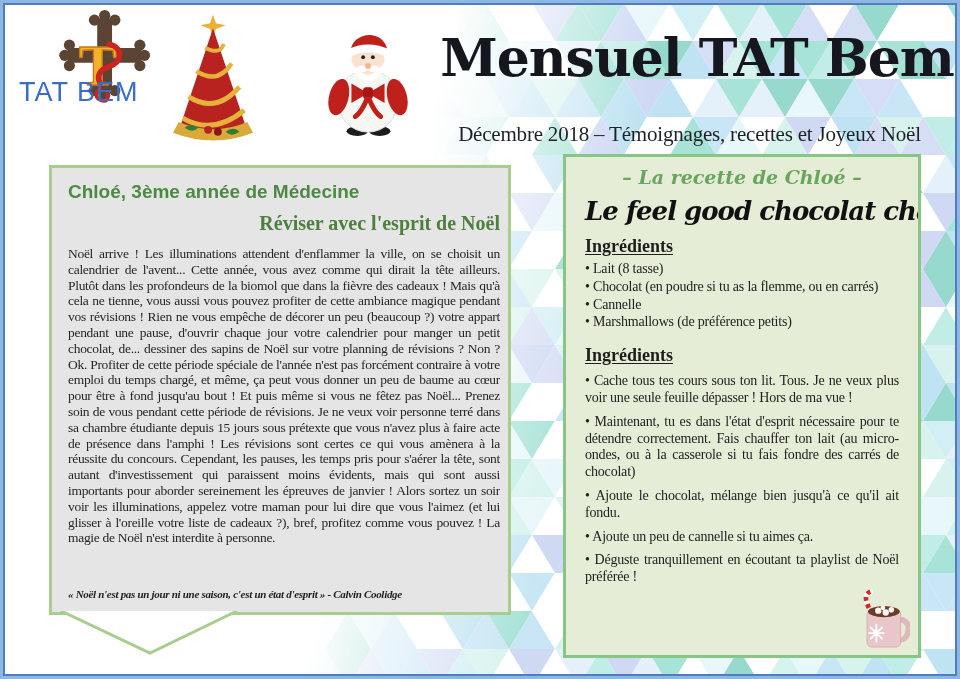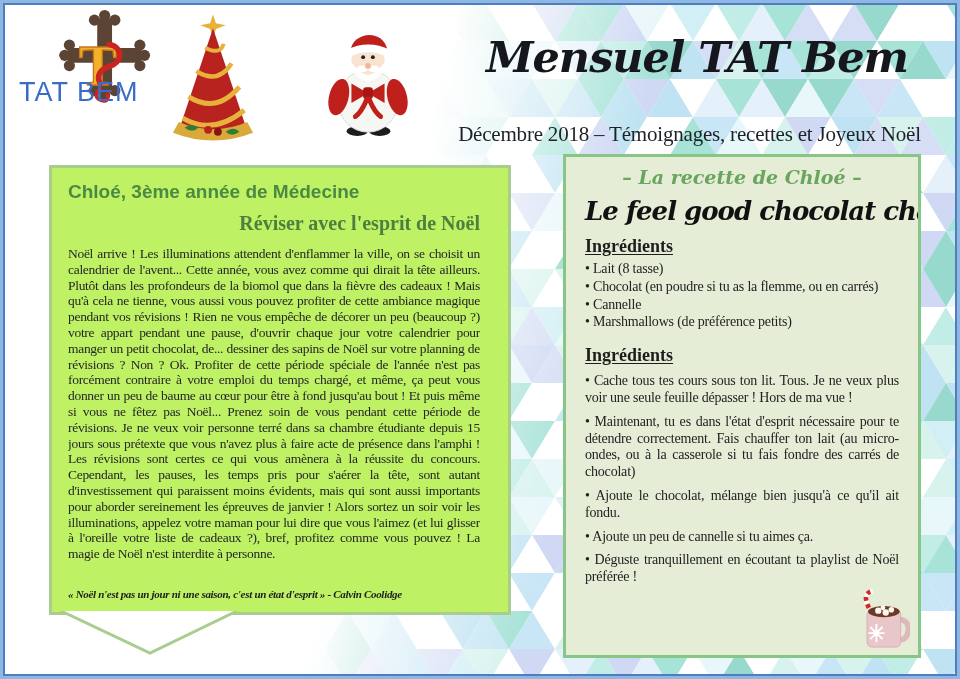--- a/index.html
+++ b/index.html
@@ -30,33 +30,33 @@
   .logo-text{
     left:16px;top:74px;width:130px;
     font-family:"Liberation Sans", sans-serif;
     font-size:27px;letter-spacing:1px;color:#3a6cc8;z-index:3;
   }
   .tree-icon{left:166px;top:10px;width:88px;height:130px;}
   .santa-icon{left:318px;top:22px;width:94px;height:112px;}
   .newsletter-title{
     left:443px;top:8px;width:502px;height:92px;
     display:flex;align-items:center;justify-content:center;
-    font-family:"DejaVu Serif", serif;font-style:italic;font-weight:bold;
-    font-size:43px;color:#16161e;letter-spacing:-1px;white-space:nowrap;
+    font-family:"DejaVu Serif", serif;font-weight:bold;
+    font-size:52px;color:#16161e;letter-spacing:-1px;white-space:nowrap;
   }
   .newsletter-subtitle{
     left:428px;top:119px;width:517px;text-align:center;
     font-size:21px;color:#1e2228;letter-spacing:-0.2px;
   }
 
   
   .bubble{
     left:46px;top:162px;width:462px;height:450px;
-    background:#bef264;border:3px solid #a9cd8e;
-    padding:13px 28px 8px 16px;
+    background:#e5e5e5;border:3px solid #a9cd8e;
+    padding:13px 8px 8px 16px;
     display:flex;flex-direction:column;
     z-index:3;
   }
   .bubble-author{
     font-family:"Liberation Sans", sans-serif;
     font-weight:bold;font-size:19px;color:#4c8a44;
     margin-bottom:9px;
   }
   .bubble-title{
     font-weight:bold;font-size:20px;color:#4d7f3e;

